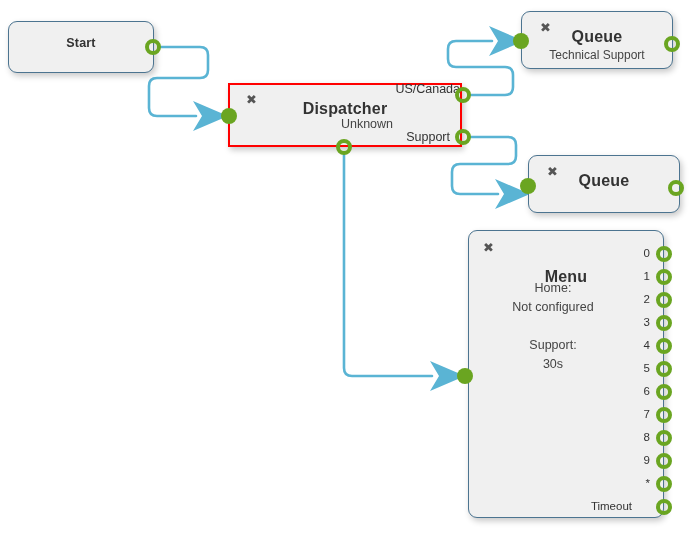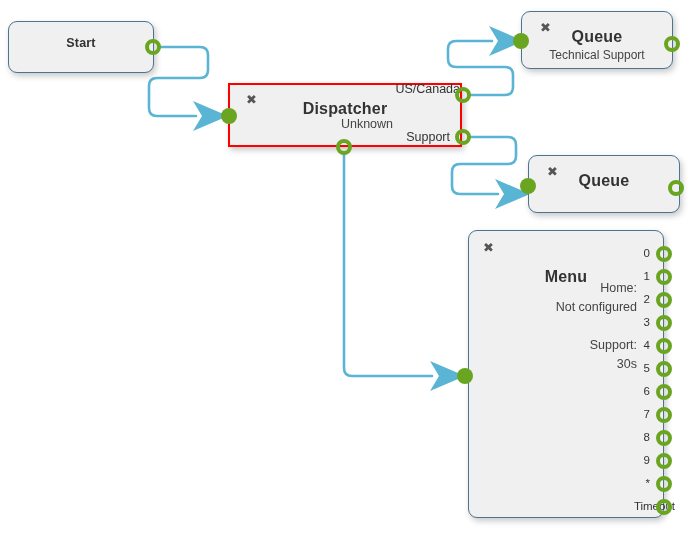--- a/index.html
+++ b/index.html
@@ -91,21 +91,21 @@
   .node-queue .node-sub { top: 36px; font-size: 12px; }
 
   
   #node-menu { left: 468px; top: 230px; width: 196px; height: 288px; }
   #node-menu .node-close { left: 14px; top: 10px; }
   #node-menu .node-title { top: 13px; margin-top: 24px; }
   #node-menu .menu-body {
     position: absolute;
     left: 0; right: 26px;
     top: 48px;
-    text-align: right;
+    text-align: center;
     font-size: 12.5px;
     color: #444444;
     line-height: 19px;
   }
   #node-menu .menu-body .gap { display:block; height: 19px; }
 
   
   .port {
     position: absolute;
     width: 16px;
@@ -222,17 +222,17 @@
       <div class="port-label" style="left: 546px; top: 385px; width: 104px;">6</div>
       <div class="port open" style="left: 656px; top: 384px;"></div>
       <div class="port-label" style="left: 546px; top: 408px; width: 104px;">7</div>
       <div class="port open" style="left: 656px; top: 407px;"></div>
       <div class="port-label" style="left: 546px; top: 431px; width: 104px;">8</div>
       <div class="port open" style="left: 656px; top: 430px;"></div>
       <div class="port-label" style="left: 546px; top: 454px; width: 104px;">9</div>
       <div class="port open" style="left: 656px; top: 453px;"></div>
       <div class="port-label" style="left: 546px; top: 477px; width: 104px;">*</div>
       <div class="port open" style="left: 656px; top: 476px;"></div>
-      <div class="port-label" style="left: 571px; top: 500px; width: 104px;">Timeout</div>
+      <div class="port-label" style="left: 528px; top: 500px; width: 104px;">Timeout</div>
       <div class="port open" style="left: 656px; top: 499px;"></div>
     </div>
 
 </div>
 
 </body></html>

